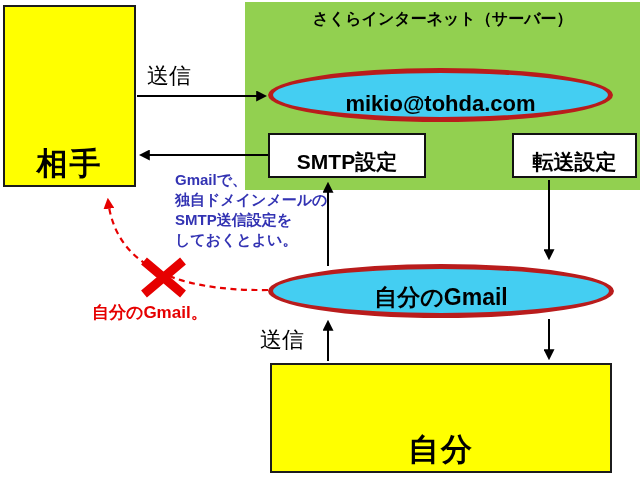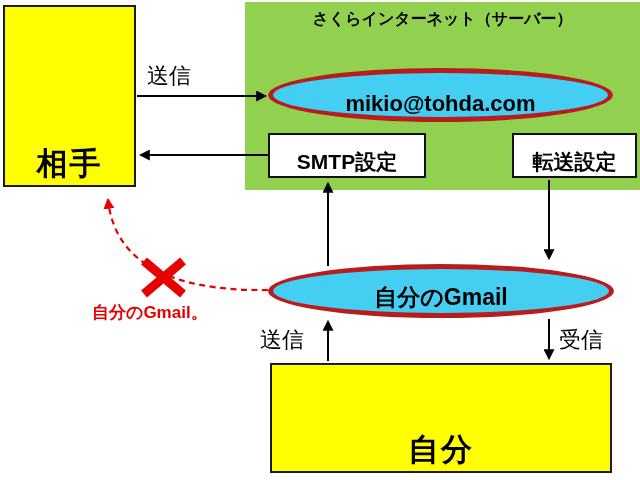--- a/index.html
+++ b/index.html
@@ -67,22 +67,27 @@
   <div class="node ellipse el-gmail">
     <span>自分のGmail</span>
   </div>
 
   <div class="node box-jibun">
     <span>自分</span>
   </div>
 
   <div class="lbl lbl-send-top">送信</div>
   <div class="lbl lbl-send-bottom">送信</div>
-  <div class="lbl lbl-receive">受信</div>
 
+  <div class="note note-blue">
+    <div>Gmailで、</div>
+    <div>独自ドメインメールの</div>
+    <div>SMTP送信設定を</div>
+    <div>しておくとよい。</div>
+  </div>
 
   <div class="note note-red">
     <div>自分のGmail。</div>
   </div>
 
   <svg class="overlay" width="640" height="480" viewBox="0 0 640 480">
     <defs>
       <marker id="ab" viewBox="0 0 10 10" refX="8" refY="5" markerWidth="5.5" markerHeight="5.5" orient="auto">
         <path class="mk-black" d="M0,0L10,5L0,10Z"></path>
       </marker>

